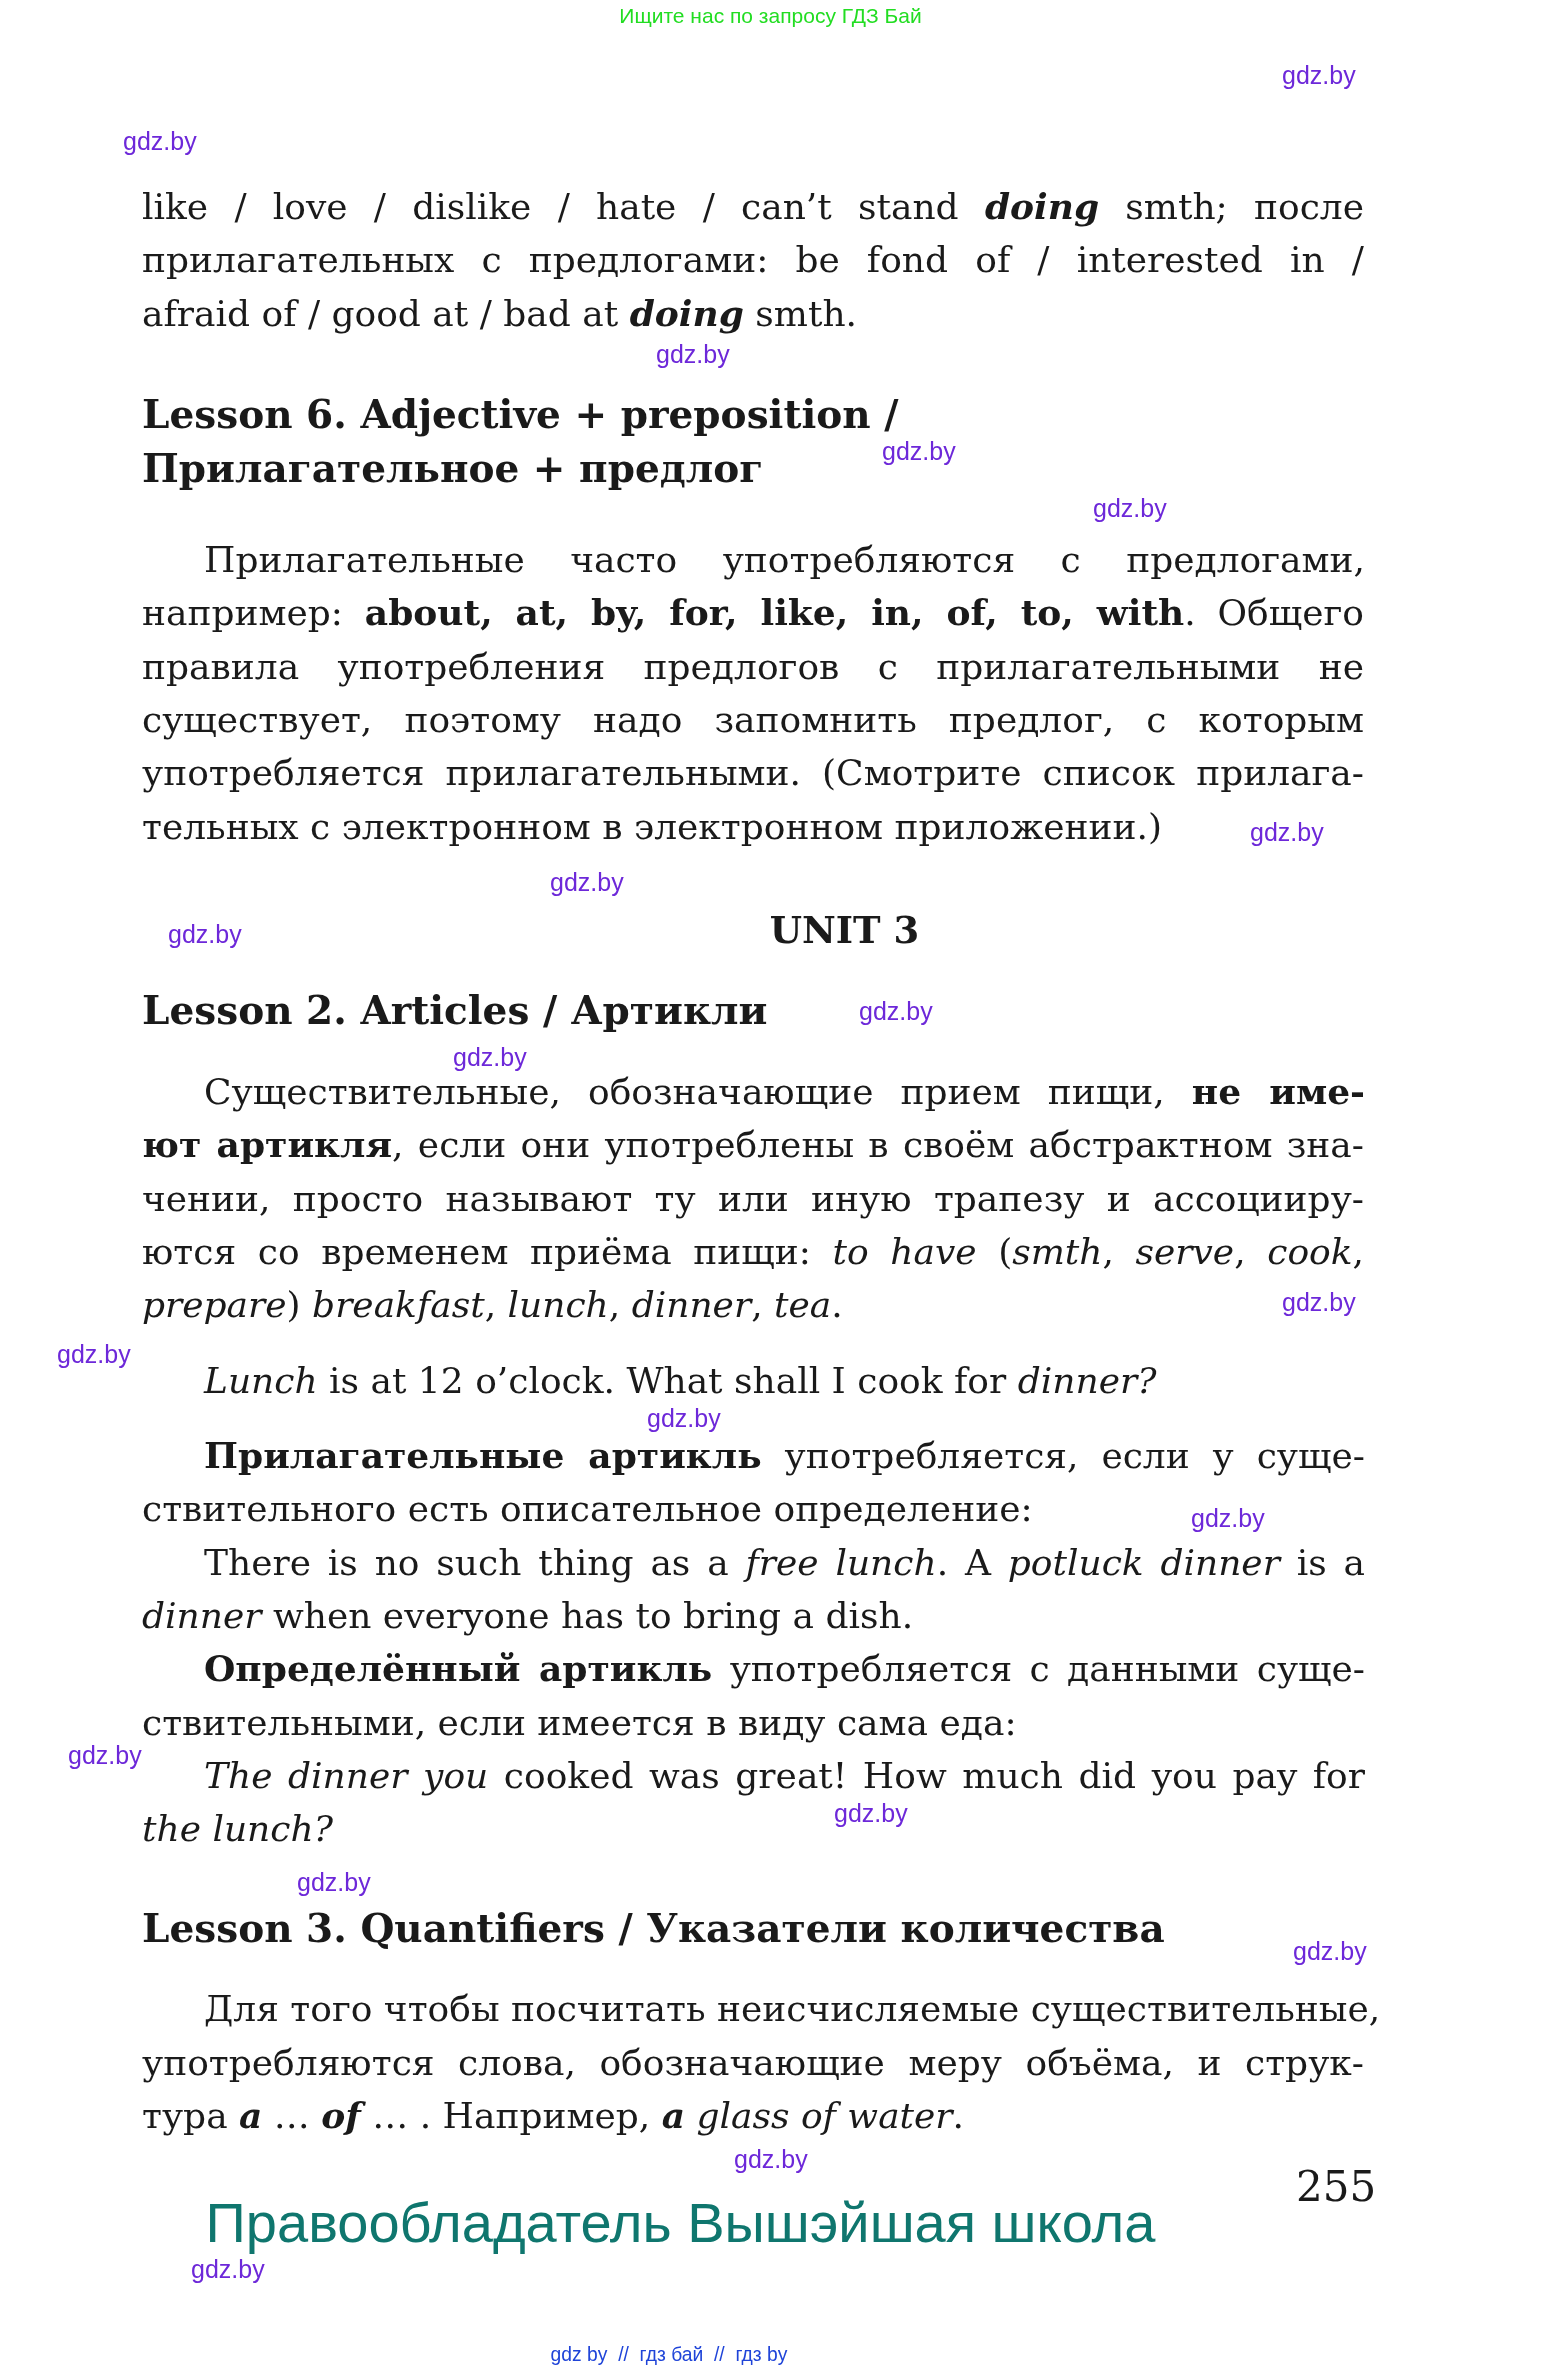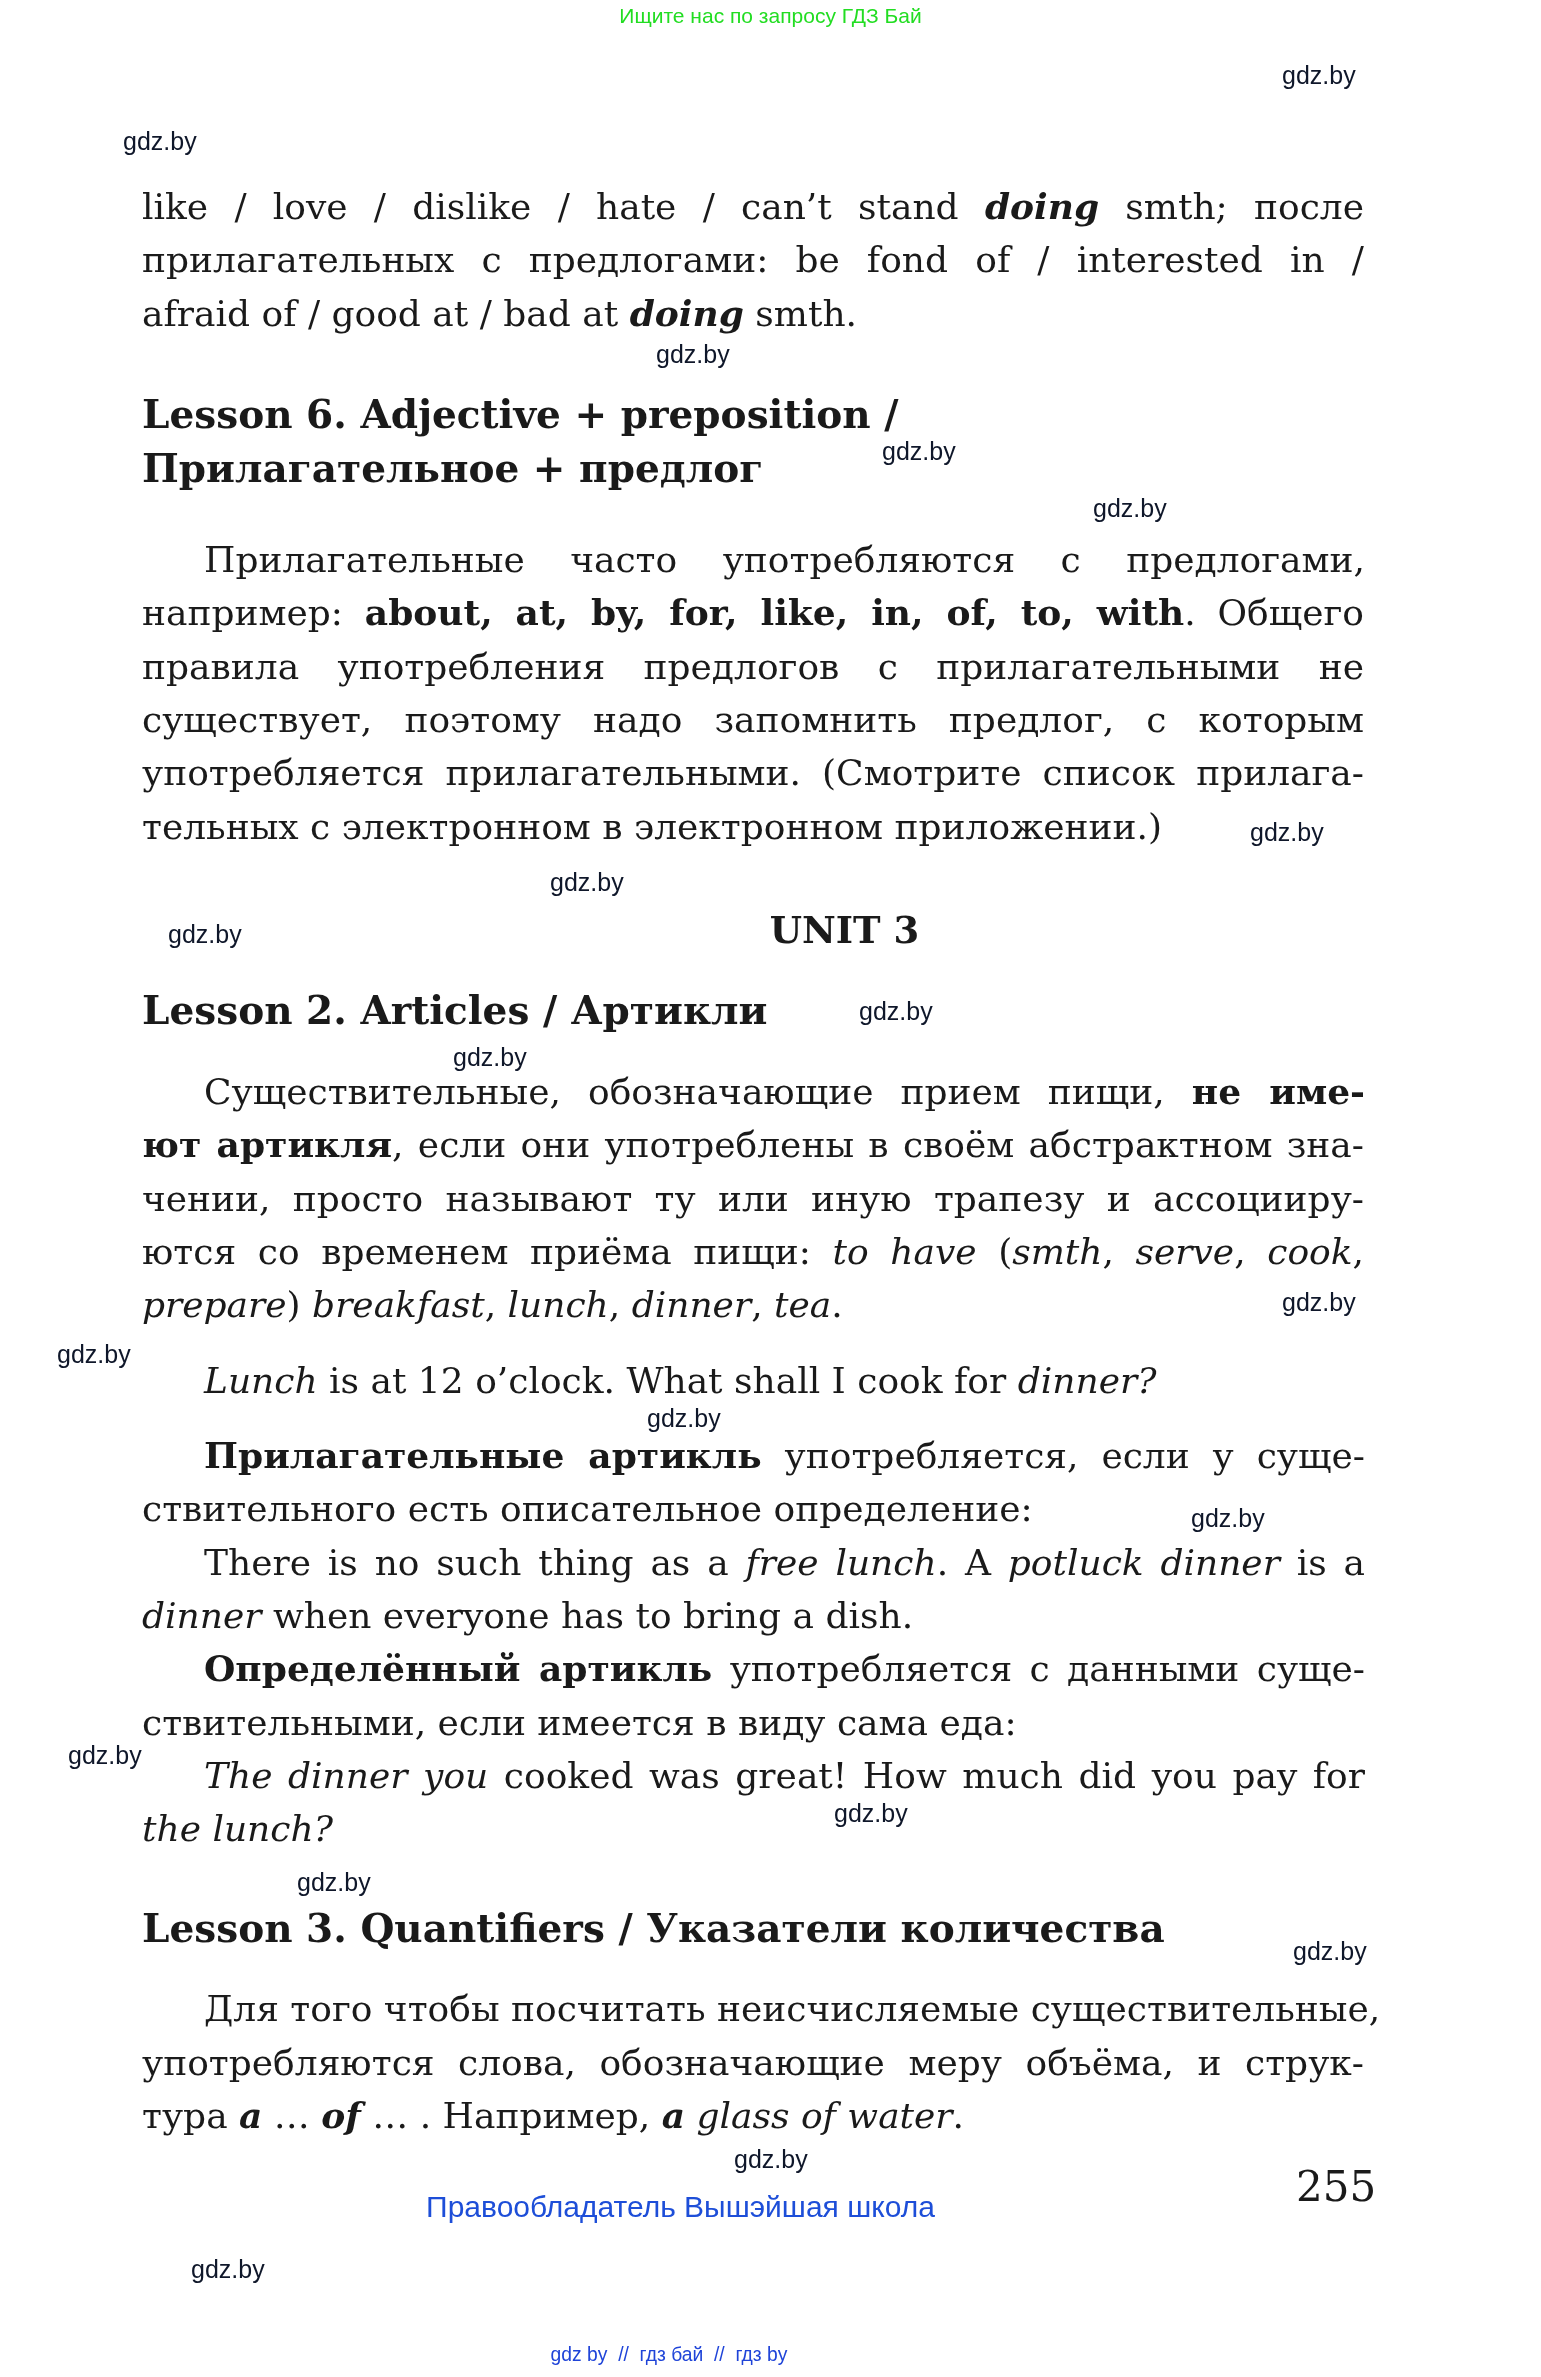--- a/index.html
+++ b/index.html
@@ -1,31 +1,31 @@
 <!DOCTYPE html>
 <html style="font-size:14.7px"><head>
 <meta charset="utf-8">
 <style>
   html, body { margin:0; padding:0; }
   body { width:1541px; height:2377px; background:#ffffff; position:relative; overflow:hidden;
          font-family:"DejaVu Serif", "Liberation Serif", serif; color:#1a1a1a; }
   .abs { position:absolute; }
   .topbar { left:0; width:1541px; top:3.7px; text-align:center; color:#22dd22;
             font-family:"Liberation Sans", sans-serif; font-size:21px; }
-  .wm { font-family:"Liberation Sans", sans-serif; font-size:25px; color:#0f172a; white-space:nowrap; }
+  .wm { font-family:"Liberation Sans", sans-serif; font-size:25px; color:#6d28d9; white-space:nowrap; }
   .line { left:142px; width:1222px; font-size:36px; line-height:53px; white-space:nowrap; text-align:justify; text-align-last:justify; }
   .line.last { text-align-last:left; }
   .indent { left:204px; width:1161px; }
   .h { font-weight:bold; font-size:39px; white-space:nowrap; }
   .b { font-weight:bold; }
   .i { font-style:italic; }
   .bi { font-weight:bold; font-style:italic; }
   .unit { left:0; width:1541px; text-align:center; font-weight:bold; font-size:37px; padding-left:0; }
   .pagenum { font-size:42px; }
-  .pink { left:0; width:1361px; text-align:center; color:#1d4ed8; font-family:"Liberation Sans", sans-serif; font-size:30px; }
+  .pink { left:0; width:1361px; text-align:center; color:#0f766e; font-family:"Liberation Sans", sans-serif; font-size:56px; }
   .footer { left:0; width:1338px; text-align:center; color:#1f44d8; font-family:"Liberation Sans", sans-serif; font-size:19.3px; }
 </style>
 </head>
 <body>
 
 <div class="abs topbar">Ищите нас по запросу ГДЗ Бай</div>
 
 <div class="abs wm" style="left:1282px;top:61px">gdz.by</div>
 <div class="abs wm" style="left:123px;top:127px">gdz.by</div>
 <div class="abs wm" style="left:656px;top:340px">gdz.by</div>

